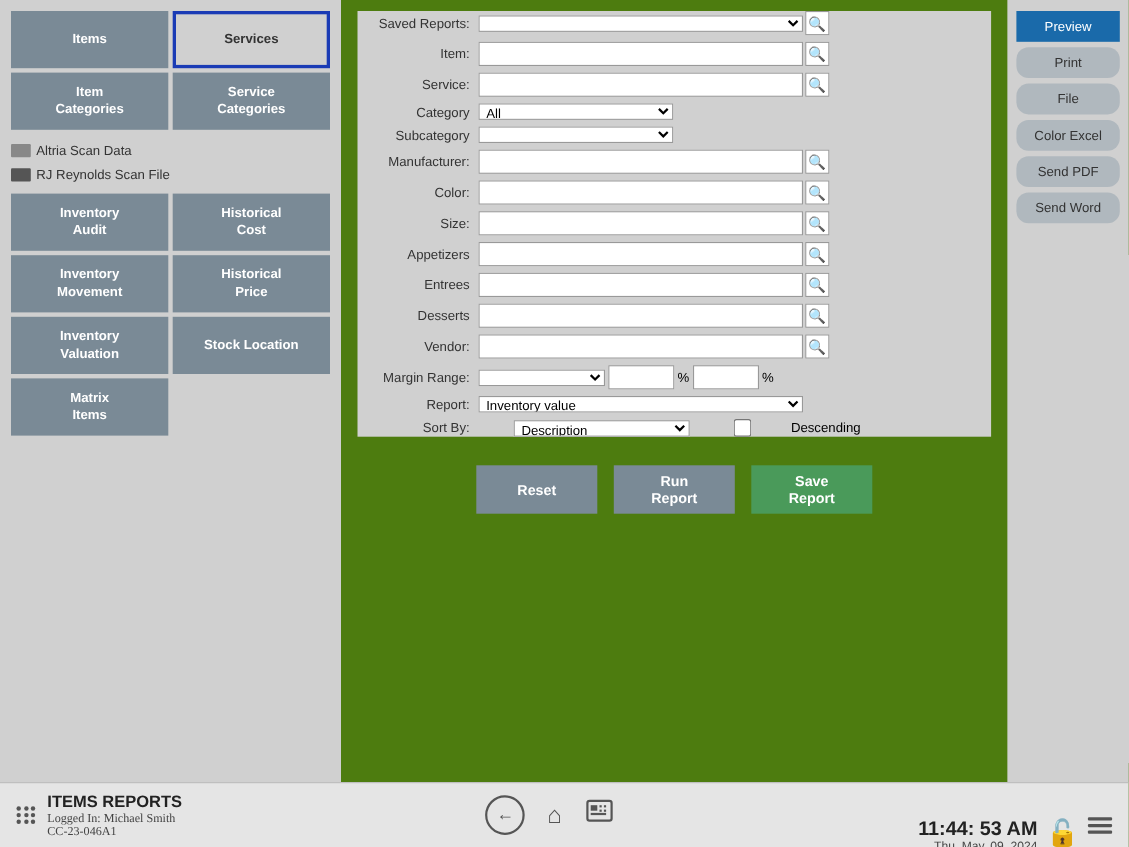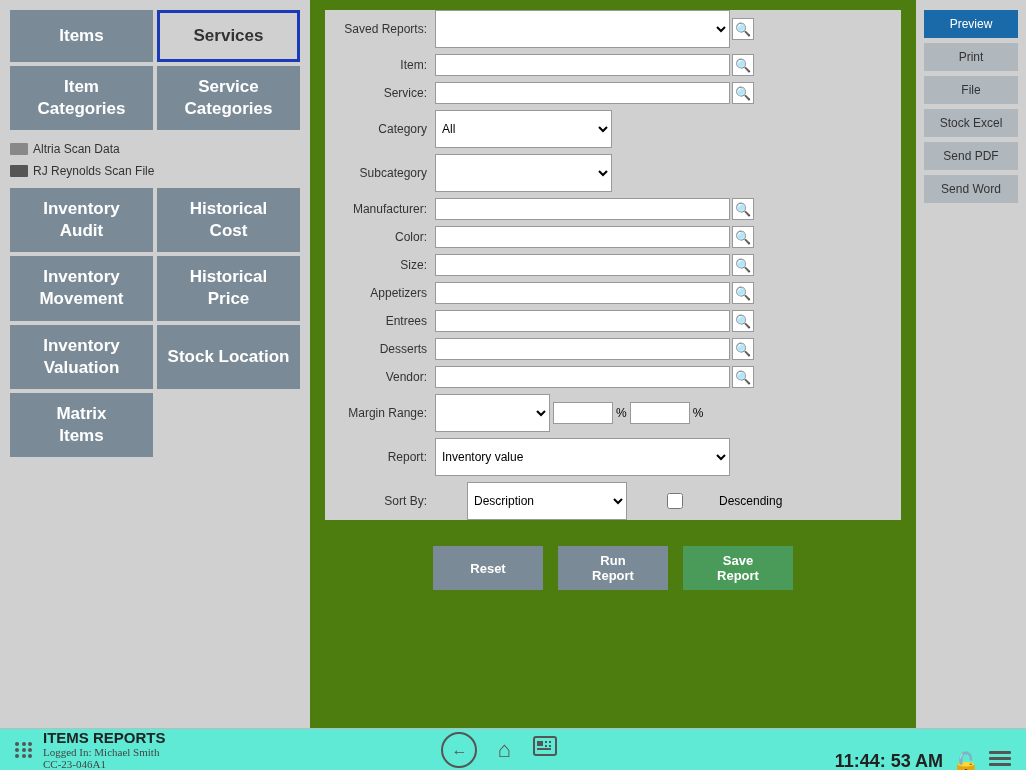--- a/index.html
+++ b/index.html
@@ -12,21 +12,21 @@
     .main-panel { flex: 1; background: #4d7c0f; padding: 10px 15px; overflow-y: auto; }
     .right-panel { width: 110px; background: #d0d0d0; padding: 10px 8px; flex-shrink: 0; }
 
     
     .nav-grid { display: grid; grid-template-columns: 1fr 1fr; gap: 4px; margin-bottom: 10px; }
     .nav-btn {
       background: #7a8a96;
       color: white;
       border: none;
       padding: 10px 5px;
-      font-size: 17px;
+      font-size: 12px;
       text-align: center;
       cursor: pointer;
       min-height: 52px;
       line-height: 1.3;
       font-weight: bold;
     }
     .nav-btn.selected-blue { background: #d0d0d0; border: 3px solid #1a3bb5; color: #333; }
 
     
     .scan-list { margin: 8px 0; }
@@ -41,21 +41,21 @@
     .form-section { background: #d0d0d0; }
     .form-row { display: flex; align-items: center; margin-bottom: 6px; }
     .form-label { text-align: right; min-width: 110px; padding-right: 8px; font-size: 12px; color: #333; flex-shrink: 0; }
     .form-input { height: 22px; border: 1px solid #999; background: white; font-size: 12px; padding: 0 4px; }
     .form-input-wide { width: 295px; }
     .search-btn {
       width: 22px; height: 22px; border: 1px solid #999; background: white;
       cursor: pointer; display: flex; align-items: center; justify-content: center;
       font-size: 13px; margin-left: 2px; flex-shrink: 0;
     }
-    .form-select { height: 38px; border: 1px solid #999; background: white; font-size: 12px; padding: 0 2px; }
+    .form-select { height: 15px; border: 1px solid #999; background: white; font-size: 12px; padding: 0 2px; }
 
     
     .margin-row { display: flex; align-items: center; margin-bottom: 6px; }
     .pct-label { font-size: 12px; margin: 0 3px; }
 
     
     .sort-row { display: flex; align-items: center; margin-bottom: 6px; gap: 32px; }
     .checkbox-input { width: 16px; height: 16px; margin-right: 4px; }
     .descending-label { font-size: 12px; }
 
@@ -68,25 +68,25 @@
     .btn-reset { background: #7a8a96; }
     .btn-run { background: #7a8a96; }
     .btn-save { background: #4a9a5a; }
 
     
     .right-btn {
       display: block; width: 100%; margin-bottom: 5px; padding: 7px 4px;
       border: none; font-size: 12px; cursor: pointer; text-align: center;
     }
     .right-btn.blue { background: #1a6aaa; color: white; }
-    .right-btn.gray { background: #b0b8be; color: #333; }
+    .right-btn.gray { background: #b0b8be; color: #333; border-radius: 11px; }
 
     
     .bottom-bar {
-      height: 42px; background: #5eead4; border-top: 1px solid #bbb;
+      height: 59px; background: #e5e5e5; border-top: 1px solid #bbb;
       display: flex; align-items: center; padding: 12px 15px;
       justify-content: space-between;
     }
     .bottom-left { display: flex; align-items: center; gap: 10px; }
     .grid-icon { display: grid; grid-template-columns: 1fr 1fr 1fr; gap: 2px; width: 18px; }
     .grid-dot { width: 4px; height: 4px; background: #555; border-radius: 50%; }
     .app-title { font-size: 15px; font-weight: bold; color: #222; }
     .app-sub { font-size: 11px; color: #444; font-family: Liberation Serif, serif; }
     .bottom-nav { display: flex; align-items: center; gap: 20px; }
     .nav-circle-btn {
@@ -278,21 +278,21 @@
         <button class="action-btn btn-save">
           <span>Save<br>Report</span>
         </button>
       </div>
     </div>
 
     <div class="right-panel">
       <button class="right-btn blue">Preview</button>
       <button class="right-btn gray">Print</button>
       <button class="right-btn gray">File</button>
-      <button class="right-btn gray">Stock Excel</button>
+      <button class="right-btn gray">Color Excel</button>
       <button class="right-btn gray">Send PDF</button>
       <button class="right-btn gray">Send Word</button>
     </div>
 
   </div>
 
   <div class="bottom-bar">
     <div class="bottom-left">
       <div class="grid-icon">
         <div class="grid-dot"></div>

